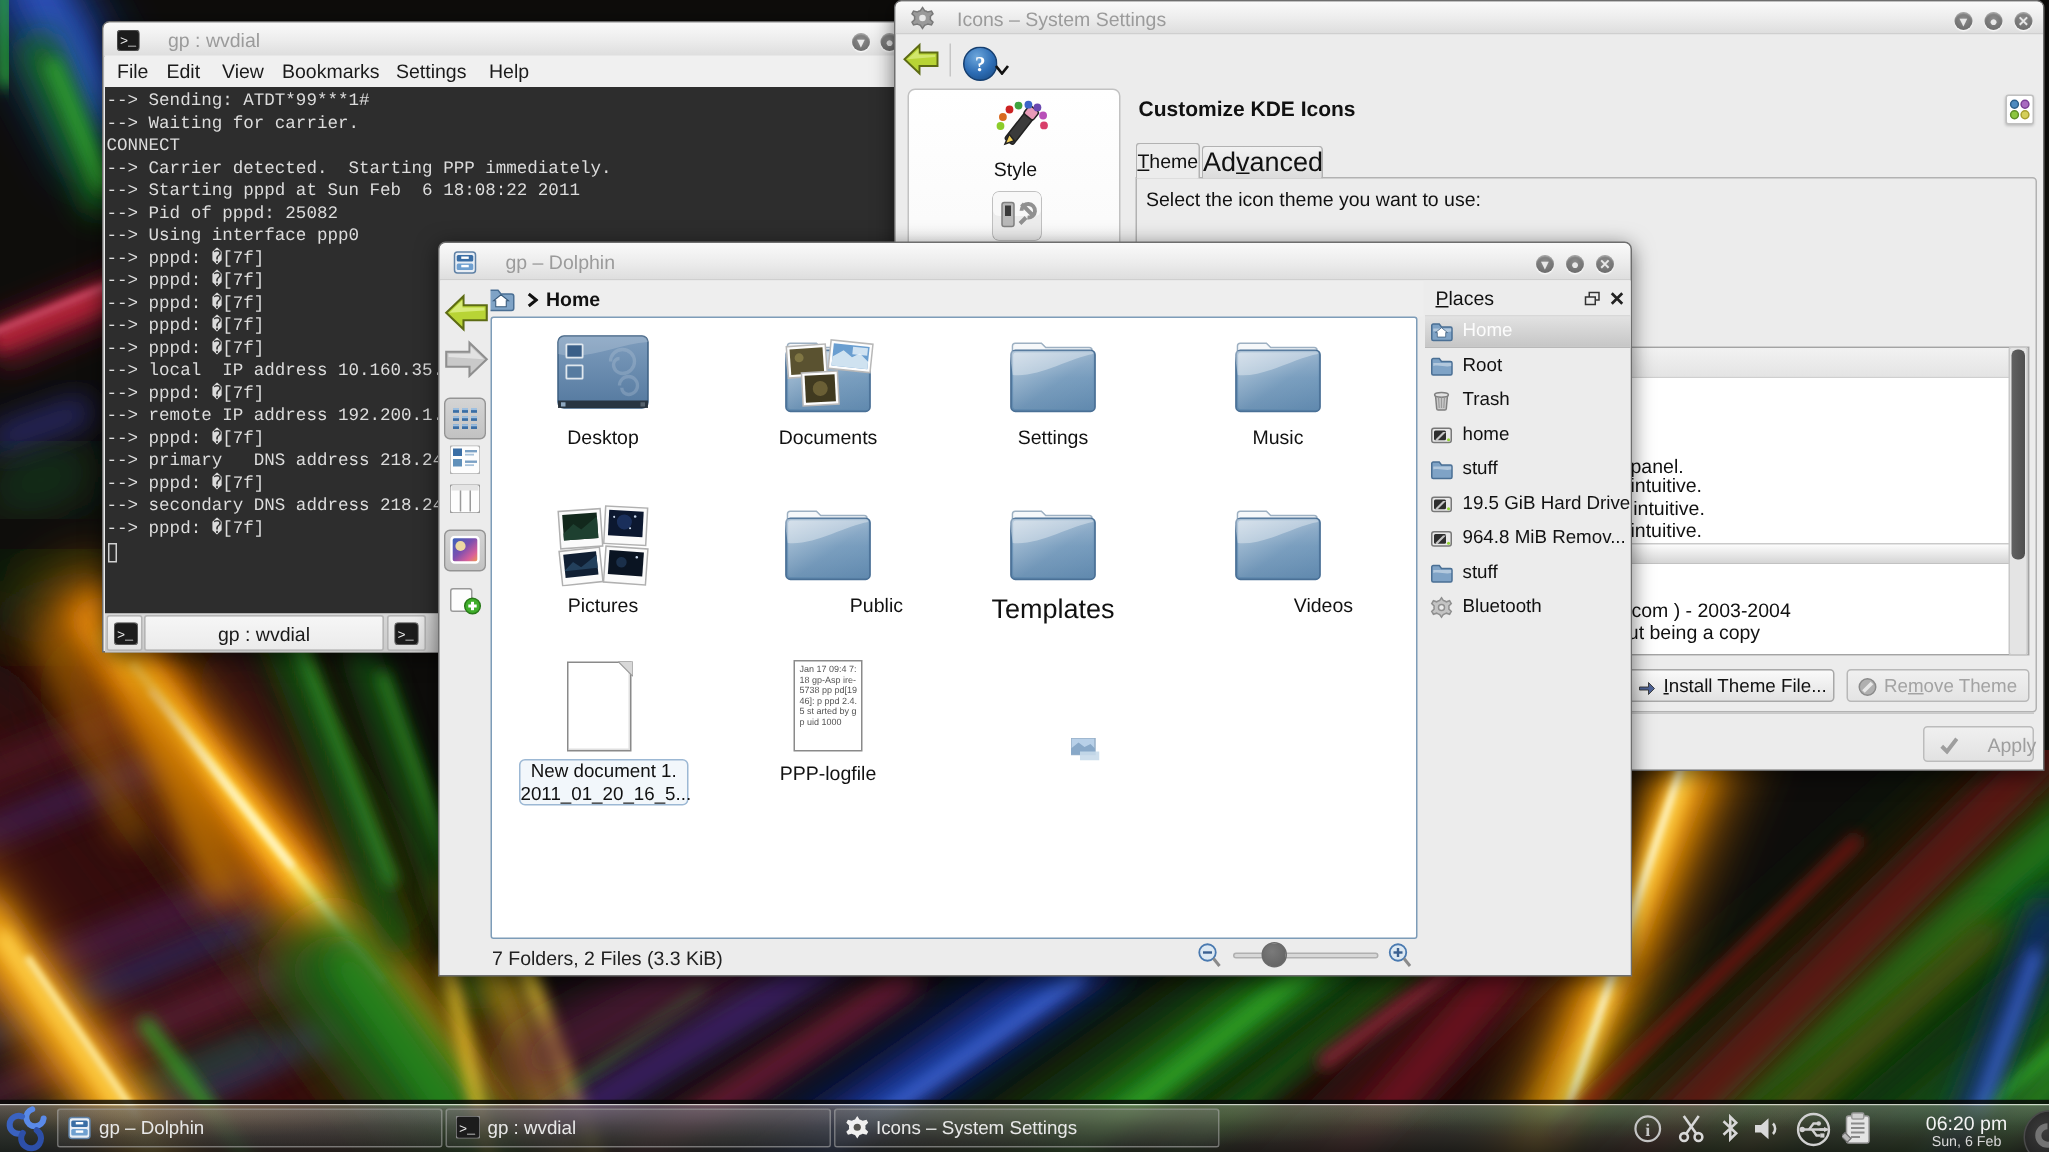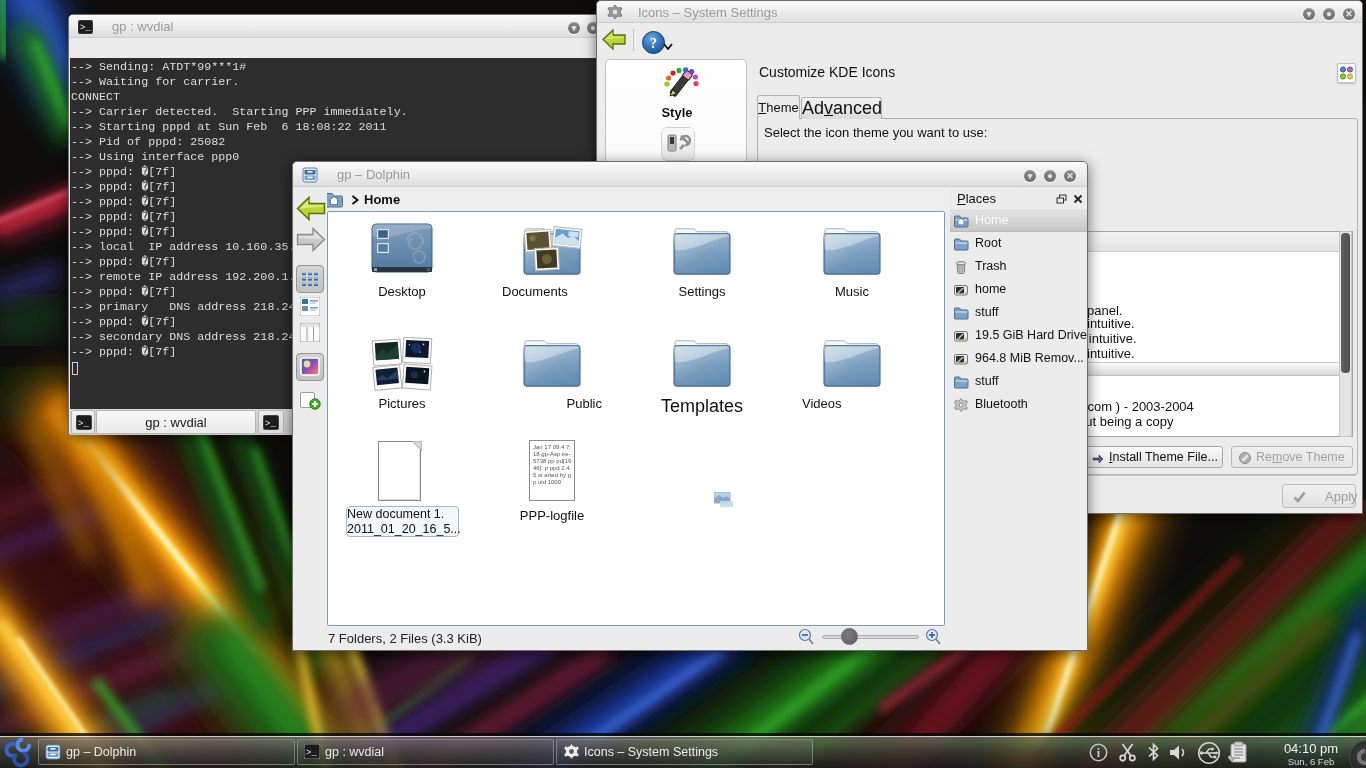--- a/index.html
+++ b/index.html
@@ -135,20 +135,28 @@
   <div class="ttxt" style="left:43px">gp : wvdial</div>
   <div class="wbtn" style="left:499px">
       <span>▾</span>
     </div>
   <div class="wbtn" style="left:518px">
       <span>●</span>
     </div>
   <div class="wbtn" style="left:537px">
       <span>✕</span>
     </div>
+  <div class="abs" style="left:1px;top:22px;width:543px;height:21px;background:#f0f0f0">
+    <span class="mtxt abs" style="left:8px;top:3px">File</span>
+    <span class="mtxt abs" style="left:41px;top:3px">Edit</span>
+    <span class="mtxt abs" style="left:78px;top:3px">View</span>
+    <span class="mtxt abs" style="left:118px;top:3px">Bookmarks</span>
+    <span class="mtxt abs" style="left:194px;top:3px">Settings</span>
+    <span class="mtxt abs" style="left:256px;top:3px">Help</span>
+  </div>
   <div class="abs" style="left:1px;top:43px;width:543px;height:351px;background:#2d2d2d">
     <pre style="position:absolute;left:1px;top:2px;font-family:'Liberation Mono',monospace;font-size:11.7px;line-height:15px;color:#dcdcdc">--&gt; Sending: ATDT*99***1#
 --&gt; Waiting for carrier.
 CONNECT
 --&gt; Carrier detected.  Starting PPP immediately.
 --&gt; Starting pppd at Sun Feb  6 18:08:22 2011
 --&gt; Pid of pppd: 25082
 --&gt; Using interface ppp0
 --&gt; pppd: �[7f]
 --&gt; pppd: �[7f]
@@ -229,32 +237,32 @@
       </g>
       <circle cx="11" cy="7" r="2.6" fill="#cc2222"></circle>
         <circle cx="17" cy="4.4" r="2.6" fill="#3fa33f"></circle>
         <circle cx="23.6" cy="3.8" r="2.6" fill="#3b64c8"></circle>
         <circle cx="29.6" cy="5.6" r="2.6" fill="#6a48b0"></circle>
       <circle cx="6.6" cy="12" r="2.6" fill="#d86a1f"></circle>
         <circle cx="5" cy="18" r="2.6" fill="#8ccc2a"></circle>
         <circle cx="33.4" cy="11" r="2.6" fill="#b84fb8"></circle>
         <circle cx="34" cy="17.6" r="2.6" fill="#d83f6a"></circle>
     </svg>
-    <div class="abs" style="left:0;top:45px;width:142px;text-align:center;font-size:13px;font-weight:bold;color:#111">Style</div>
+    <div class="abs" style="left:0;top:45px;width:142px;text-align:center;font-size:13px;font-weight:normal;color:#111">Style</div>
     <svg class="abs" style="left:55px;top:67px" width="34" height="34" viewBox="0 0 34 34">
         <rect x="1" y="1" width="32" height="32" rx="4" fill="linear-gradient(#fff,#ddd)" fill-opacity="0" stroke="#adadad"></rect>
         <rect x="1" y="1" width="32" height="32" rx="4" fill="#ececec"></rect>
         <rect x="1" y="1" width="32" height="16" rx="4" fill="#f8f8f8"></rect>
         <rect x="7" y="8" width="8" height="16" rx="1.5" fill="#b9b9b9" stroke="#808080"></rect>
         <rect x="9" y="10" width="4" height="7" fill="#3a3a3a"></rect>
         <path d="M20 9 l7 7 m-7 -2.5 a4.5 4.5 0 1 1 4 4.5 M19 22 l4 -4" stroke="#909090" stroke-width="2.6" fill="none"></path>
       </svg>
   </div>
 
-  <div class="abs" style="left:162px;top:63px;font-size:14px;font-weight:normal;color:#111">Customize KDE Icons</div>
+  <div class="abs" style="left:162px;top:63px;font-size:14px;font-weight:bold;color:#111">Customize KDE Icons</div>
   <div class="abs" style="left:160px;top:117px;width:601px;height:357px;background:#ececec;border:1px solid #b2b2b2;border-radius:0 3px 3px 3px"></div>
   <div class="abs" style="left:160px;top:94px;width:43px;height:24px;background:#ececec;border:1px solid #b2b2b2;border-bottom:none;border-radius:3px 3px 0 0;font-size:13px;color:#111;text-align:center;line-height:23px"><span style="text-decoration:underline">T</span>heme</div>
   <div class="abs" style="left:204px;top:96px;width:81px;height:22px;background:linear-gradient(180deg,#f2f2f2,#dcdcdc);border:1px solid #b2b2b2;border-bottom:none;border-radius:3px 3px 0 0;font-size:18px;color:#111;text-align:center;line-height:21px">Ad<span style="text-decoration:underline">v</span>anced</div>
   <div class="abs" style="left:167px;top:124px;font-size:13px;color:#111">Select the icon theme you want to use:</div>
 
   <div class="abs" style="left:180px;top:230px;width:576px;height:206px;background:#fff;border:1px solid #a4a4a4">
     <div class="abs" style="left:0;top:0;width:574px;height:20px;background:linear-gradient(180deg,#f2f2f2,#e4e4e4);border-bottom:1px solid #cfcfcf"></div>
     <div class="abs" style="left:309px;top:71px;font-size:13px;color:#111">panel.</div>
     <div class="abs" style="left:309px;top:84px;font-size:13px;color:#111">intuitive.</div>
     <div class="abs" style="left:300px;top:99px;font-size:13px;color:#111">e  intuitive.</div>
@@ -465,21 +473,21 @@
         <rect x="34" y="8" width="24" height="15" fill="#6a9ed0"></rect>
         <path d="M34 17 l7 -5 6 4 5 -3 6 5 v5 h-24Z" fill="#cfe2f0"></path>
         <rect x="47" y="9" width="10" height="5" fill="#e8f2fa" opacity=".8"></rect>
       </g>
       <g transform="rotate(-3 26 40)">
         <rect x="14" y="26" width="24" height="22" fill="#fdfdfd" stroke="#b8b8b8"></rect>
         <rect x="16" y="28" width="20" height="18" fill="#403a20"></rect>
         <circle cx="26" cy="37" r="5" fill="#6a5f35"></circle>
       </g>
     </svg>
-  <div class="abs" style="left:209px;top:122px;width:100px;text-align:left;font-size:13px;color:#111">Documents</div>
+  <div class="abs" style="left:209px;top:122px;width:100px;text-align:center;font-size:13px;color:#111">Documents</div>
   <svg class="abs" style="left:378px;top:61px" width="62" height="56" viewBox="0 0 64 58">
       <use href="#folder" width="64" height="58"></use>
     </svg>
   <div class="abs" style="left:359px;top:122px;width:100px;text-align:center;font-size:13px;color:#111">Settings</div>
   <svg class="abs" style="left:528px;top:61px" width="62" height="56" viewBox="0 0 64 58">
       <use href="#folder" width="64" height="58"></use>
     </svg>
   <div class="abs" style="left:509px;top:122px;width:100px;text-align:center;font-size:13px;color:#111">Music</div>
 
   <svg class="abs" style="left:78px;top:173px" width="62" height="56" viewBox="0 0 62 56">
@@ -513,27 +521,27 @@
       <use href="#folder" width="64" height="58"></use>
     </svg>
   <div class="abs" style="left:209px;top:234px;width:100px;text-align:right;font-size:13px;color:#111">Public</div>
   <svg class="abs" style="left:378px;top:173px" width="62" height="56" viewBox="0 0 64 58">
       <use href="#folder" width="64" height="58"></use>
     </svg>
   <div class="abs" style="left:359px;top:234px;width:100px;text-align:center;font-size:18px;color:#111">Templates</div>
   <svg class="abs" style="left:528px;top:173px" width="62" height="56" viewBox="0 0 64 58">
       <use href="#folder" width="64" height="58"></use>
     </svg>
-  <div class="abs" style="left:509px;top:234px;width:100px;text-align:left;font-size:13px;color:#111">Videos</div>
+  <div class="abs" style="left:509px;top:234px;width:100px;text-align:right;font-size:13px;color:#111">Videos</div>
 
   <div class="abs" style="left:85px;top:279px;width:43px;height:60px;background:#fff;border:1px solid #8a8a8a;box-shadow:inset -1px -1px 0 #e0e0e0"></div>
   <svg class="abs" style="left:119px;top:279px" width="10" height="10" viewBox="0 0 10 10">
       <path d="M0 0 L10 10 V0 Z" fill="#d8d8d8" stroke="#9a9a9a" stroke-width=".8"></path>
     </svg>
-  <div class="abs" style="left:53px;top:344px;width:113px;height:31px;background:#f2f7fb;border:1px solid #9cb8d4;border-radius:4px;font-size:12.5px;color:#111;line-height:15px;padding-top:0px">New document 1.<br>2011_01_20_16_5...</div>
+  <div class="abs" style="left:53px;top:344px;width:113px;height:31px;background:#f2f7fb;border:1px solid #9cb8d4;border-radius:4px;text-align:center;font-size:12.5px;color:#111;line-height:15px;padding-top:0px">New document 1.<br>2011_01_20_16_5...</div>
   <div class="abs" style="left:236px;top:278px;width:46px;height:61px;background:#fff;border:1px solid #8a8a8a">
     <div style="position:absolute;left:3px;top:3px;width:40px;font-size:6px;line-height:7px;color:#555;font-family:'Liberation Sans';word-break:break-all">Jan 17 09:4 7:18 gp-Asp ire-5738 pp pd[1946]: p ppd 2.4.5 st arted by gp uid 1000</div>
   </div>
   <div class="abs" style="left:209px;top:346px;width:100px;text-align:center;font-size:13px;color:#111">PPP-logfile</div>
   <svg class="abs" style="left:421px;top:330px" width="19" height="15" viewBox="0 0 19 15">
       <rect x="0" y="0" width="16" height="11" fill="#b8d0e8" stroke="#98b0c8"></rect>
       <path d="M0 7 l5 -4 4 3 4 -2 3 3 v4 h-16Z" fill="#88a8c8"></path>
       <rect x="6" y="9" width="13" height="6" fill="#c8daea" opacity=".9"></rect>
     </svg>
 
@@ -684,21 +692,21 @@
         <rect x="3" y="3" width="15" height="18" rx="1.5" fill="#e4e4e4" stroke="#9a9a9a"></rect>
         <rect x="6.5" y="1" width="8" height="4" rx="1" fill="#cfcfcf" stroke="#9a9a9a"></rect>
         <g stroke="#8a8a8a" stroke-width="1.2">
           <line x1="6" y1="8" x2="15" y2="8"></line>
           <line x1="6" y1="11" x2="15" y2="11"></line>
           <line x1="6" y1="14" x2="15" y2="14"></line>
           <line x1="6" y1="17" x2="12" y2="17"></line>
         </g>
         <path d="M2 14 l4 4 -2.5 2.5 -4 -4Z" fill="#b8b8b8" stroke="#6f6f6f" stroke-width=".8"></path>
       </svg>
-  <div class="abs" style="left:1271px;top:4px;width:80px;text-align:center;font-size:13px;color:#f2f2f2">04:10 pm</div>
+  <div class="abs" style="left:1271px;top:4px;width:80px;text-align:center;font-size:13px;color:#f2f2f2">06:20 pm</div>
   <div class="abs" style="left:1271px;top:19px;width:80px;text-align:center;font-size:9.5px;color:#d8d8d8">Sun, 6 Feb</div>
   <div class="abs" style="left:1349px;top:3px;width:36px;height:36px;border-radius:50%;background:radial-gradient(circle at 38% 38%,#3d3d3d,#1f1f1f 72%);border:1px solid #4a4a4a">
     <svg class="abs" style="left:5px;top:6px" width="20" height="20" viewBox="0 0 22 22">
           <path d="M11 2 a9 9 0 1 0 9 9 h-4.5 a4.5 4.5 0 1 1 -4.5 -4.5Z" fill="#7f7f7f" opacity=".85"></path>
         </svg>
   </div>
   </div>
 </div>
 
 </body></html>

